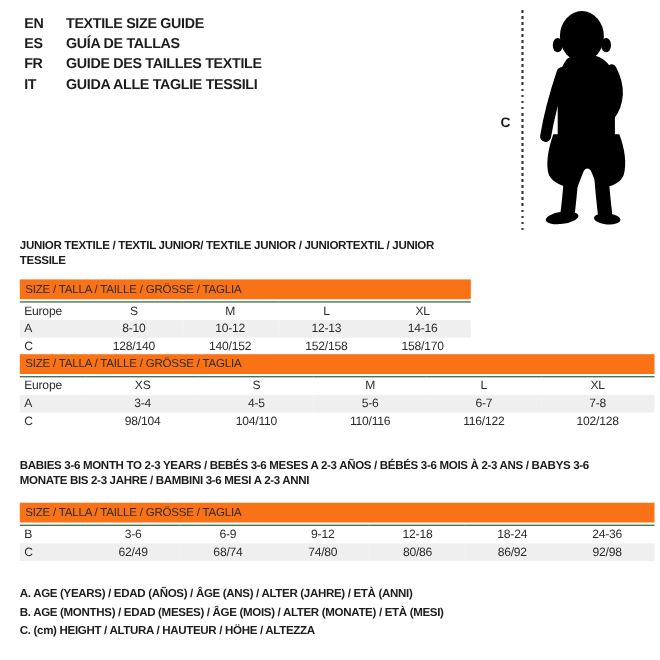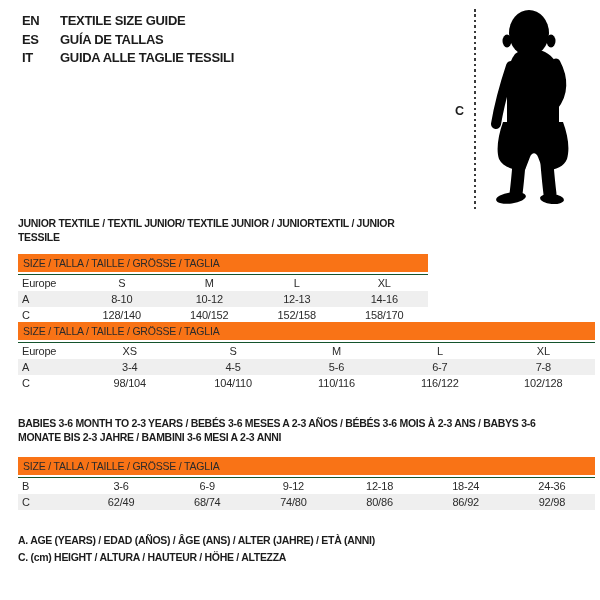--- a/index.html
+++ b/index.html
@@ -41,20 +41,24 @@
 <div id="canvas">
 
   <div class="lang-list">
     <div class="lang-row">
       <span class="lang-code">EN</span>
       <span class="lang-label">TEXTILE SIZE GUIDE</span>
     </div>
     <div class="lang-row">
       <span class="lang-code">ES</span>
       <span class="lang-label">GUÍA DE TALLAS</span>
+    </div>
+    <div class="lang-row">
+      <span class="lang-code">FR</span>
+      <span class="lang-label">GUIDE DES TAILLES TEXTILE</span>
     </div>
     <div class="lang-row">
       <span class="lang-code">IT</span>
       <span class="lang-label">GUIDA ALLE TAGLIE TESSILI</span>
     </div>
   </div>
 
   <div class="measure-line"></div>
   <div class="measure-label">C</div>
   <svg class="baby-svg" width="100" height="200" viewBox="0 0 100 200">
@@ -184,16 +188,17 @@
             <td>80/86</td>
             <td>86/92</td>
             <td>92/98</td>
           </tr>
         </tbody>
     </table>
   </div>
 
   <div class="legend">
     <div class="legend-line">A. AGE (YEARS) / EDAD (AÑOS) / ÂGE (ANS) / ALTER (JAHRE) / ETÀ (ANNI)</div>
+    <div class="legend-line">B. AGE (MONTHS) / EDAD (MESES) / ÂGE (MOIS) / ALTER (MONATE) / ETÀ (MESI)</div>
     <div class="legend-line">C. (cm) HEIGHT / ALTURA / HAUTEUR / HÖHE / ALTEZZA</div>
   </div>
 
 </div>
 
 </body></html>

